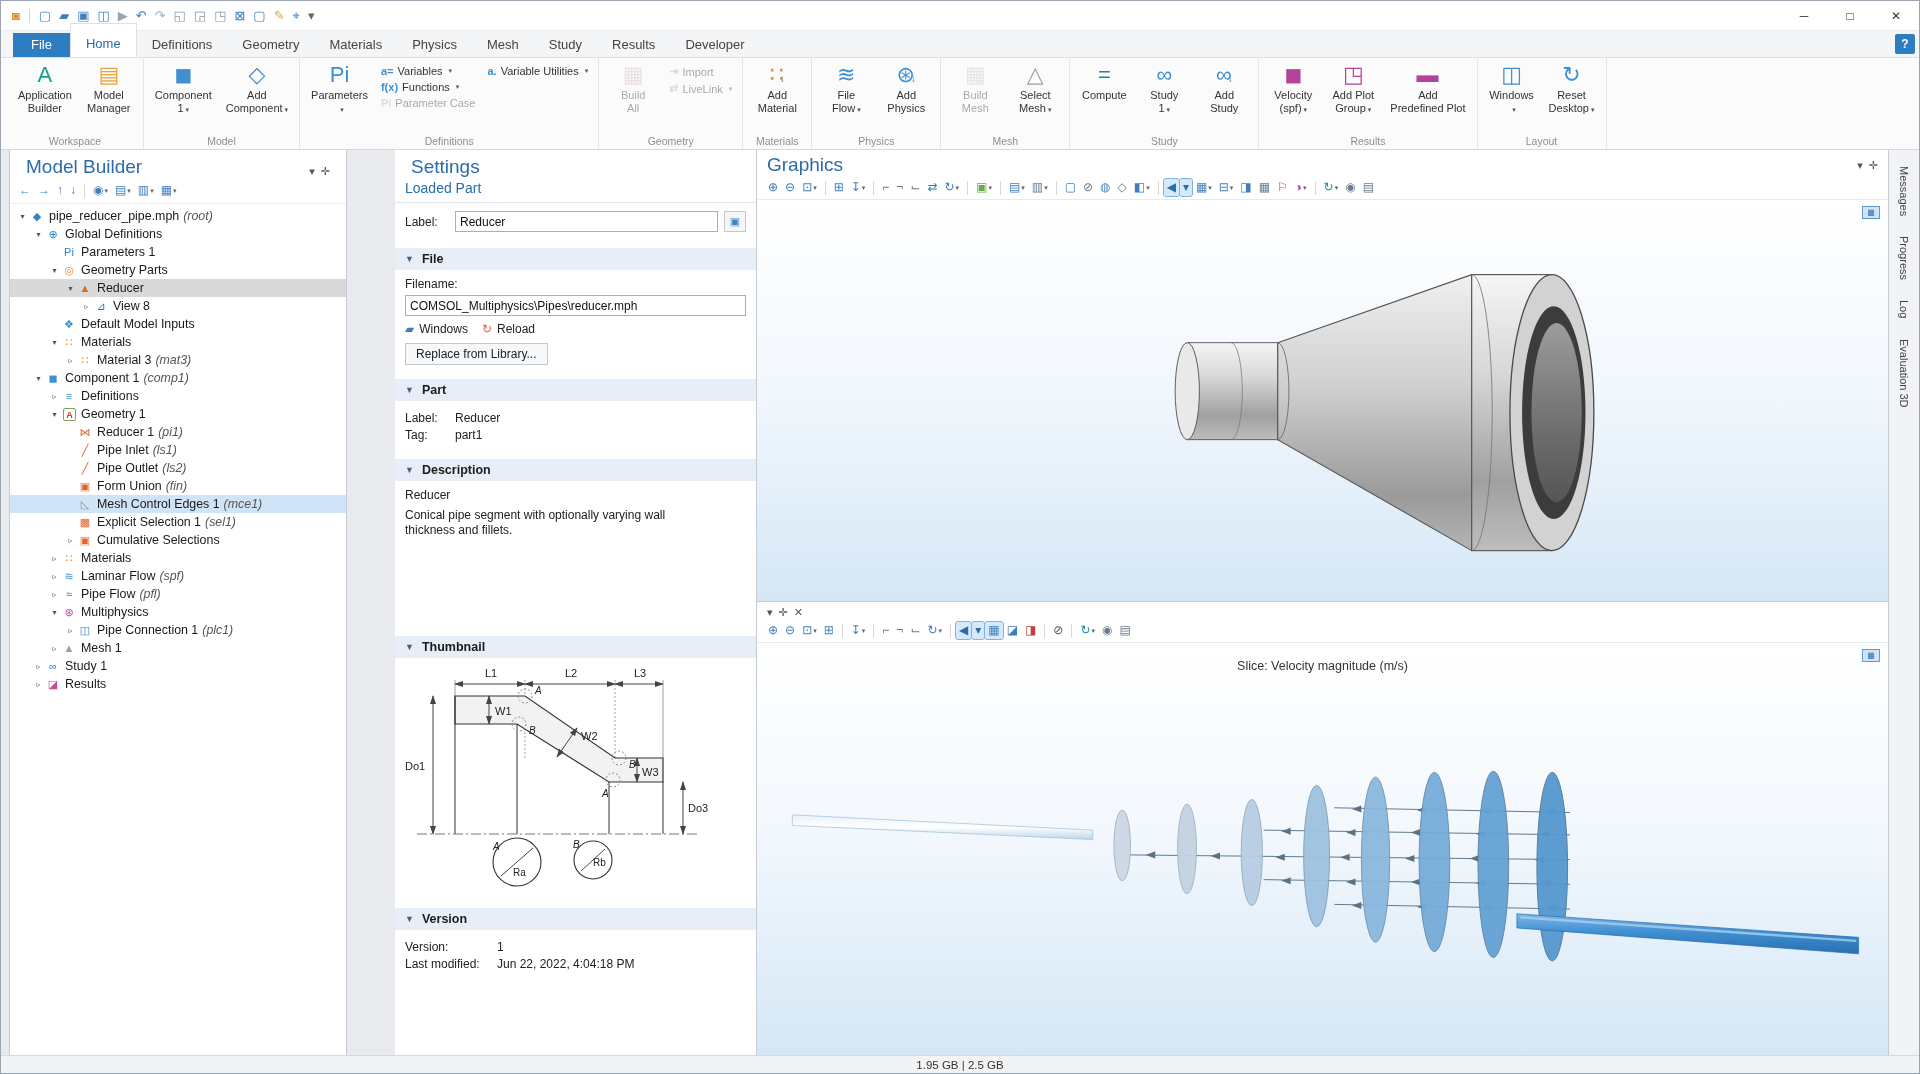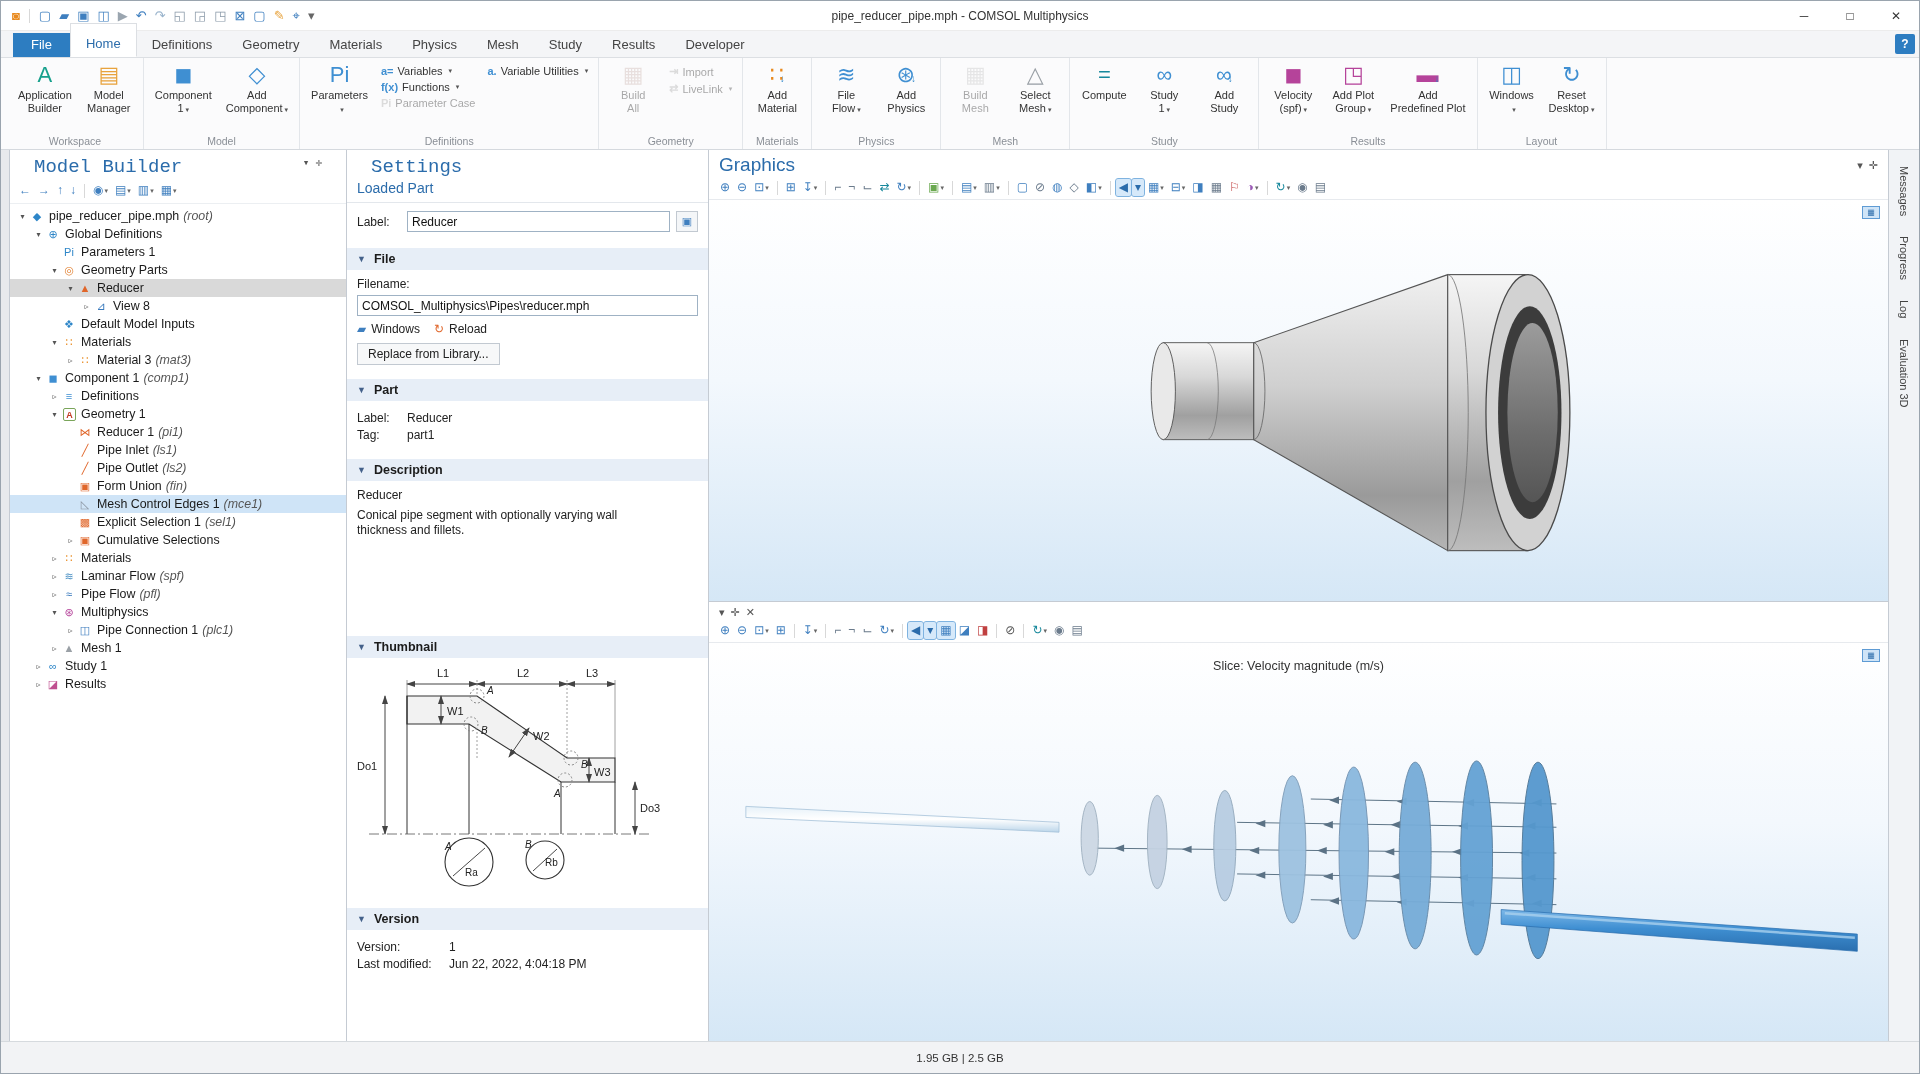--- a/index.html
+++ b/index.html
@@ -35,24 +35,24 @@
   .rb-badge { font-size:10px; color:#2e86c8; font-weight:bold; margin-left:-4px; }
   .rb-l1,.rb-l2 { font-size:11px; line-height:12.5px; color:#333; white-space:nowrap; }
   .rb-ddarrow { font-size:7px; color:#555; margin-left:2px; }
   .rb-stack { display:flex; flex-direction:column; justify-content:flex-start; gap:2px; padding-top:4px; }
   .rb-small { display:flex; align-items:center; gap:4px; font-size:11px; color:#333; padding:1px 4px; border-radius:2px; background:none; border:none; font-family:inherit; white-space:nowrap; }
   .rb-small .sico { font-size:11px; font-weight:bold; }
   .disabled { opacity:.42; filter:grayscale(60%); }
 
   
   #main { flex:1; display:flex; min-height:0; background:#e8eaed; }
-  .panel { background:#fff; border-right:1px solid #c5cbd3; display:flex; flex-direction:column; min-height:0; }
+  .panel { background:#fff; border-right:1px solid #c5cbd3; display:flex; flex-direction:column; min-height:0;margin-left:48px; }
   #mb-panel { width:338px; margin-left:8px; border-left:1px solid #c5cbd3; }
   #set-panel { width:362px; }
-  .panel-head { display:flex; align-items:flex-start; padding:6px 24px 2px;font-family:Liberation Mono, monospace; }
+  .panel-head { display:flex; align-items:flex-end; padding:6px 16px 2px; }
   .panel-title { font-size:19px; color:#2b6cab; flex:1; white-space:nowrap; }
   .ph-icons { display:flex; gap:6px; color:#555; font-size:11px; }
   .ph-ic { cursor:default; }
 
   
   #mb-toolbar { display:flex; align-items:center; gap:1px; padding:2px 6px 4px; border-bottom:1px solid #eceff2; }
   #mb-toolbar .tb-glyph { color:#3f7fbf; font-size:12px; }
   #tree { flex:1; overflow:auto; padding-top:3px; }
   .tree-row { display:flex; align-items:center; height:18px; font-size:12.4px; white-space:nowrap; cursor:default; }
   .tree-row.sel-gray { background:#d9d9d9; }
@@ -99,21 +99,21 @@
   .canvas { flex:1; position:relative; background:linear-gradient(#ffffff 0%, #f3f8fd 45%, #d5e7f6 100%); min-height:0; overflow:hidden; }
   .canvas svg { width:100%; height:100%; display:block; }
   .canvas-flag { position:absolute; top:6px; right:8px; width:18px; height:13px; background:#cfe4f7; border:1px solid #5e9bd4; display:flex; align-items:center; justify-content:center; font-size:8px; color:#2b6cab; }
   .plot-caption { position:absolute; top:16px; left:0; right:0; text-align:center; font-size:12.5px; color:#333; pointer-events:none; }
 
   
   #side-strip { width:30px; background:#f1f3f6; display:flex; flex-direction:column; align-items:center; padding-top:8px; gap:4px; }
   .side-tab { writing-mode:vertical-rl; font-size:11px; color:#444; padding:8px 0; cursor:default; }
 
   
-  #statusbar { height:32px; background:#f2f3f5; border-top:1px solid #d6dade; display:flex; align-items:center; justify-content:center; font-size:11.5px; color:#333; }
+  #statusbar { height:18px; background:#f2f3f5; border-top:1px solid #d6dade; display:flex; align-items:center; justify-content:center; font-size:11.5px; color:#333; }
 
   svg text { font-family:"Liberation Sans",sans-serif; }
 </style>
 </head>
 <body>
 
 <div id="app">
 
   <div id="titlebar">
     <div id="qat">
@@ -160,21 +160,20 @@
         <span class="tb-btn">
           <span class="tb-glyph" style="color: rgb(232, 163, 61);">✎</span>
         </span>
         <span class="tb-btn">
           <span class="tb-glyph" style="color: rgb(63, 127, 191);">⌖</span>
         </span>
         <span class="tb-btn">
           <span class="tb-glyph" style="color: rgb(102, 102, 102);">▾</span>
         </span>
       </div>
-    <div id="win-title">pipe_reducer_pipe.mph - COMSOL Multiphysics</div>
     <div id="win-controls">
       <div class="win-btn">─</div>
       <div class="win-btn">□</div>
       <div class="win-btn close">✕</div>
     </div>
   </div>
 
   <div id="tabrow">
     <div id="menu-tabs" style="display:flex;align-items:flex-end;">
         <div class="tab file">File</div>

